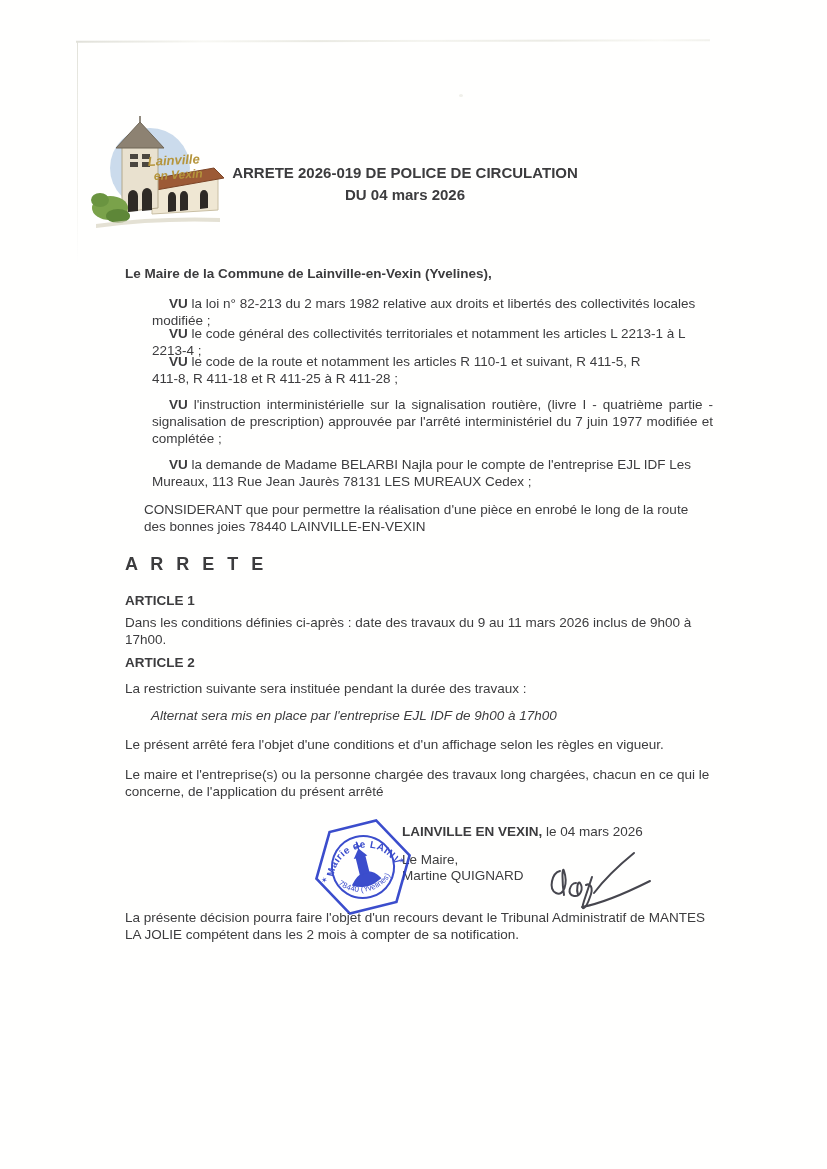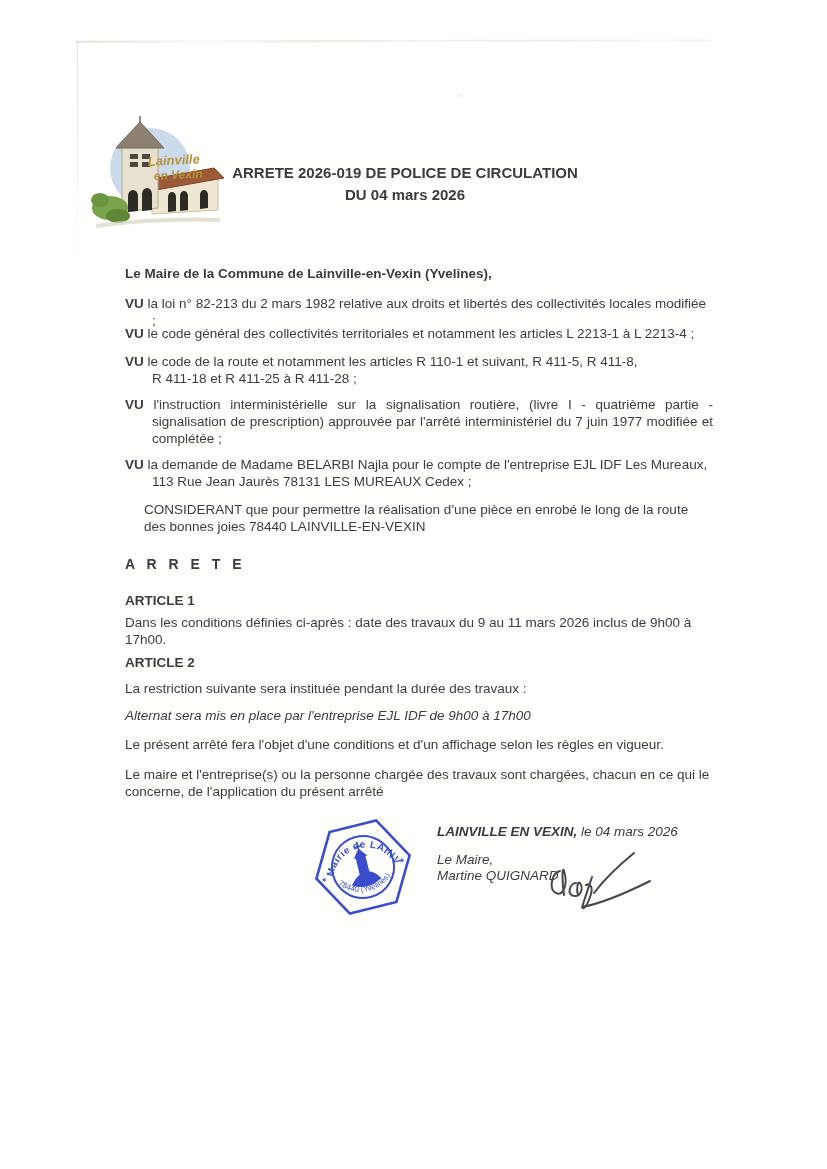--- a/index.html
+++ b/index.html
@@ -5,42 +5,42 @@
   * { margin:0; padding:0; box-sizing:border-box; }
   html,body { background:#ffffff; }
   .page {
     position:relative; width:827px; height:1169px; margin:0 auto;
     background:#fffffe; overflow:hidden;
     font-family:"Liberation Sans", sans-serif;
     color:#3c3c3e; font-size:13.5px; line-height:17px;
   }
   .abs { position:absolute; }
   .bold { font-weight:bold; }
-  .italic { font-style:italic; }
+  .italic { font-style:italic;margin-left:26px; }
   .center { text-align:center; }
   .just { text-align:justify; }
   
   .scan-top {
     left:76px; top:40px; width:634px; height:2px;
     background:linear-gradient(90deg,#d9d9d0 0%, #e9e9e2 12%, #f6f6f1 20%, #e4e4db 38%, #f2f2ec 55%, #e6e6de 75%, #f7f7f2 92%, #eeeee8 100%);
     transform:rotate(-0.12deg); opacity:.8;
   }
   .scan-left {
     left:77px; top:42px; width:1px; height:226px;
     background:linear-gradient(180deg,#e2e2da, #f3f3ee 60%, #ffffff);
   }
   .scan-speck { left:459px; top:94px; width:4px; height:3px; background:#f0f0ea; border-radius:50%; }
   .title { left:180px; top:162px; width:450px; font-weight:bold; font-size:15px; line-height:22px; }
   .vu { left:125px; width:588px; padding-left:27px; text-indent:-27px; }
-  .vu b { font-weight:bold; }
+  .vu b { font-weight:bold;margin-left:44px; }
   .considerant { left:144px; width:562px; }
-  .arrete-h { left:125px; font-weight:bold; letter-spacing:4px; font-size:14px; }
+  .arrete-h { left:125px; font-weight:bold; letter-spacing:4px; font-size:18px; }
   .article-h { left:125px; font-weight:bold;text-align:center; }
   .para { left:125px; width:588px; }
-  .sig-line { left:437px; width:290px;font-style:italic; }
+  .sig-line { left:402px; width:290px; }
   .footer { left:125px; width:592px; }
   .stamp-wrap { left:311px; top:816px; width:104px; height:102px; opacity:.92; }
   .sig-squiggle { left:538px; top:843px; width:122px; height:76px; }
   .logo-wrap { left:86px; top:116px; width:142px; height:116px; }
 </style>
 </head>
 <body>
 
 <div class="page">
 
@@ -103,21 +103,21 @@
 
   <div class="abs arrete-h" style="top:556px">A R R E T E</div>
 
   <div class="abs article-h" style="top:592px">ARTICLE 1</div>
   <div class="abs para" style="top:614px">Dans les conditions définies ci-après : date des travaux du 9 au 11 mars 2026 inclus de 9h00 à 17h00.</div>
 
   <div class="abs article-h" style="top:654px">ARTICLE 2</div>
   <div class="abs para" style="top:680px">La restriction suivante sera instituée pendant la durée des travaux :</div>
   <div class="abs para italic" style="top:707px">Alternat sera mis en place par l'entreprise EJL IDF de 9h00 à 17h00</div>
   <div class="abs para" style="top:736px">Le présent arrêté fera l'objet d'une conditions et d'un affichage selon les règles en vigueur.</div>
-  <div class="abs para" style="top:766px">Le maire et l'entreprise(s) ou la personne chargée des travaux sont chargées, chacun en ce qui le concerne, de l'application du présent arrêté</div>
+  <div class="abs para" style="top:766px">Le maire et l'entreprise(s) ou la personne chargée des travaux long chargées, chacun en ce qui le concerne, de l'application du présent arrêté</div>
 
   <div class="abs sig-line" style="top:823px"><b>LAINVILLE EN VEXIN,</b><span> le 04 mars 2026</span></div>
   <div class="abs sig-line" style="top:867px">Martine QUIGNARD</div>
   <div class="abs sig-line" style="top:851px">Le Maire,</div>
 
   <div class="abs stamp-wrap">
     <svg width="104" height="102" viewBox="0 0 104 102">
       <g transform="rotate(-14 52 51)" stroke="#2b3ec8" fill="none">
         <polygon points="100,51 76,93 28,93 4,51 28,9 76,9" stroke-width="2.6"></polygon>
         <circle cx="52" cy="51" r="31" stroke-width="2"></circle>
@@ -152,14 +152,15 @@
       <g stroke="#46464e" stroke-width="2" fill="none" stroke-linecap="round">
         <path d="M22,28 C14,30 10,46 18,50 C26,54 30,40 26,28 C24,22 24,40 26,52"></path>
         <path d="M38,40 C32,40 28,52 36,53 C42,54 46,46 42,40 C40,37 38,46 40,52"></path>
         <path d="M48,42 C52,40 56,44 52,54 C48,66 42,70 46,58 L54,34"></path>
         <path d="M56,50 C62,42 74,28 96,10"></path>
         <path d="M44,64 C66,60 92,48 112,38"></path>
       </g>
     </svg>
   </div>
 
+  <div class="abs footer" style="top:909px">La présente décision pourra faire l'objet d'un recours devant le Tribunal Administratif de MANTES LA JOLIE compétent dans les 2 mois à compter de sa notification.</div>
 
 </div>
 
 </body></html>

